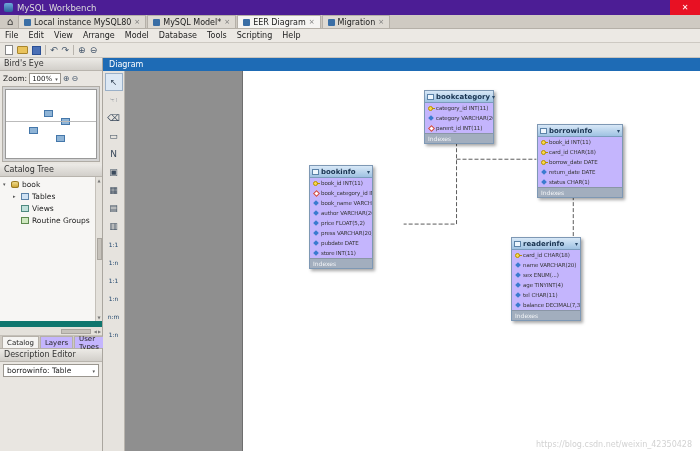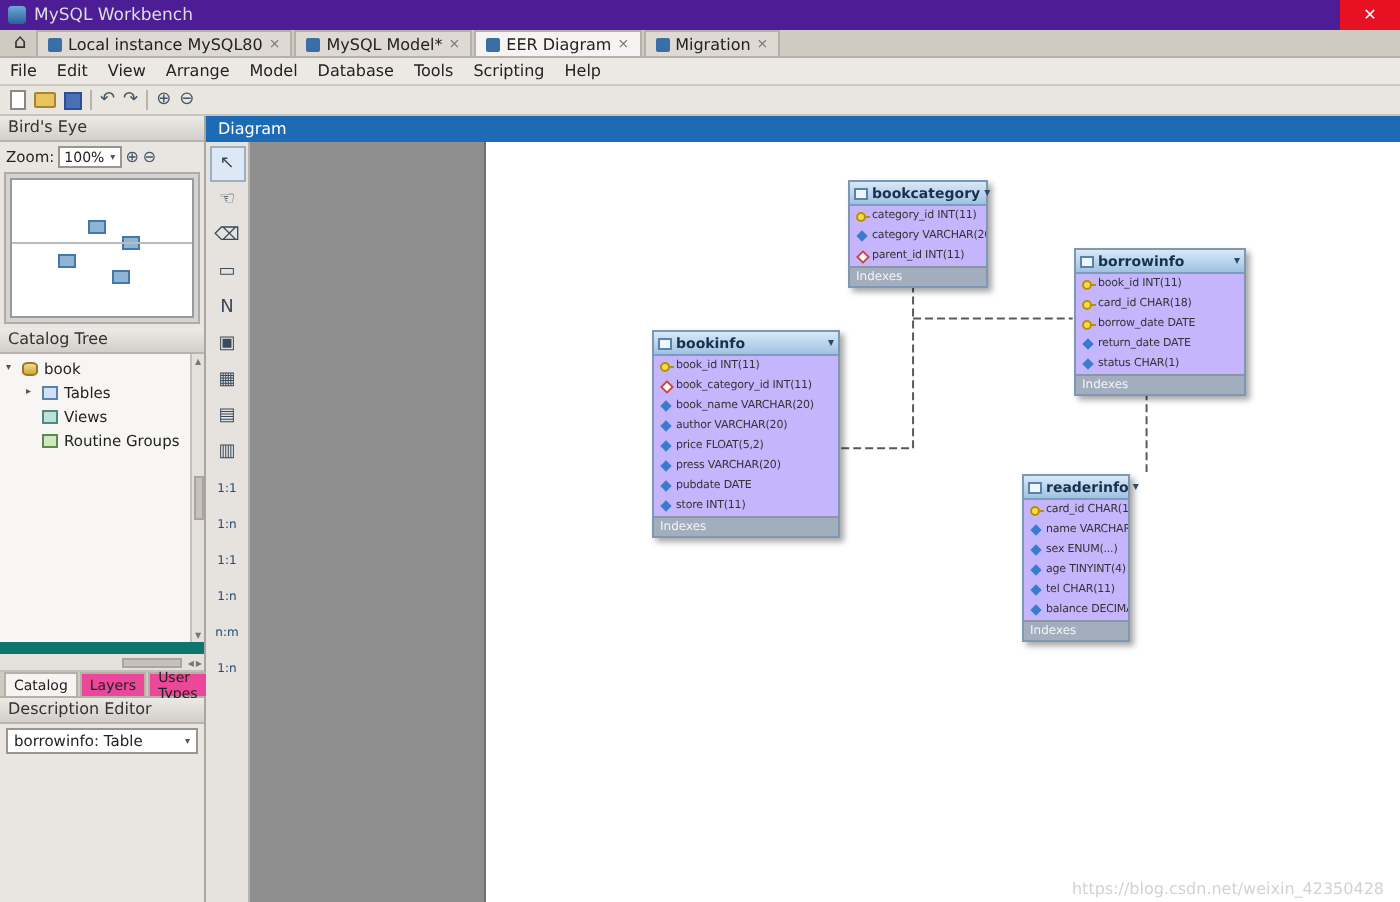--- a/index.html
+++ b/index.html
@@ -51,21 +51,21 @@
   .tw{font-size:5px;color:#555;width:5px;}
   .db-ico{width:8px;height:7px;background:linear-gradient(#f0dc8c,#cfa83a);border:1px solid #9a7a20;border-radius:3px/2px;flex:0 0 8px;}
   .node-ico{width:8px;height:7px;border:1px solid #5b82a8;background:#cfe2f4;flex:0 0 8px;}
   .node-ico.v{background:#bfe0da;border-color:#4f8a80;}
   .node-ico.r{background:#cfe8c0;border-color:#5f8a4f;}
   .vscroll{position:absolute;right:0;top:0;bottom:0;width:7px;background:#e4e1db;border-left:1px solid #c4c0b9;display:flex;flex-direction:column;align-items:center;justify-content:space-between;font-size:4px;color:#777;padding:1px 0;}
   .vthumb{width:5px;height:22px;background:#c6c2bb;border:1px solid #aaa69f;}
   .hscroll{height:9px;background:#e4e1db;border-bottom:1px solid #c4c0b9;display:flex;align-items:center;justify-content:flex-end;gap:1px;font-size:4px;color:#777;padding-right:1px;}
   .hthumb{width:30px;height:5px;background:#c6c2bb;border:1px solid #aaa69f;margin-right:2px;}
   .btabs{height:13px;background:#cfcac2;display:flex;align-items:flex-end;padding-left:2px;border-bottom:1px solid #b5b0a8;}
-  .btab{padding:0 4px;height:12px;display:flex;align-items:center;font-size:7px;background:#ec4899;border:1px solid #b5b0a8;border-bottom:none;margin-right:1px;}
+  .btab{padding:0 4px;height:12px;display:flex;align-items:center;font-size:7px;background:#c4b5fd;border:1px solid #b5b0a8;border-bottom:none;margin-right:1px;}
   .btab.active{background:#f5f4f2;}
   .desc-select-row{padding:2px 3px;}
   .desc-select{background:#fff;border:1px solid #9a968f;height:13px;font-size:7.5px;display:flex;align-items:center;padding:0 3px;}
   .desc-select::after{content:"▾";margin-left:auto;font-size:5px;color:#555;}
   .sidebar-fill{flex:1;}
 
   
   .rightarea{flex:1;display:flex;flex-direction:column;}
   .diagram-bar{height:13px;background:#1e6bb5;color:#fff;font-size:8px;display:flex;align-items:center;padding-left:6px;}
   .workrow{flex:1;display:flex;}
@@ -292,21 +292,21 @@
                 <div class="dbt-row">
                   <span class="ic filled"></span>
                   <span>return_date DATE</span>
                 </div>
                 <div class="dbt-row">
                   <span class="ic filled"></span>
                   <span>status CHAR(1)</span>
                 </div>
                 <div class="dbt-footer">Indexes</div>
               </div>
-              <div class="dbtable" style="left: 83px; top: 94px; width: 94px;">
+              <div class="dbtable" style="left: 66px; top: 94px; width: 64px;">
                 <div class="dbt-header">
                   <span class="tbl-ico"></span>
                   <span>bookinfo</span>
                   <span class="tbl-arrow">▾</span>
                 </div>
                 <div class="dbt-row">
                   <span class="ic key"></span>
                   <span>book_id INT(11)</span>
                 </div>
                 <div class="dbt-row">
@@ -332,21 +332,21 @@
                 <div class="dbt-row">
                   <span class="ic filled"></span>
                   <span>pubdate DATE</span>
                 </div>
                 <div class="dbt-row">
                   <span class="ic filled"></span>
                   <span>store INT(11)</span>
                 </div>
                 <div class="dbt-footer">Indexes</div>
               </div>
-              <div class="dbtable" style="left: 268px; top: 166px; width: 54px;">
+              <div class="dbtable" style="left: 268px; top: 166px; width: 70px;">
                 <div class="dbt-header">
                   <span class="tbl-ico"></span>
                   <span>readerinfo</span>
                   <span class="tbl-arrow">▾</span>
                 </div>
                 <div class="dbt-row">
                   <span class="ic key"></span>
                   <span>card_id CHAR(18)</span>
                 </div>
                 <div class="dbt-row">

